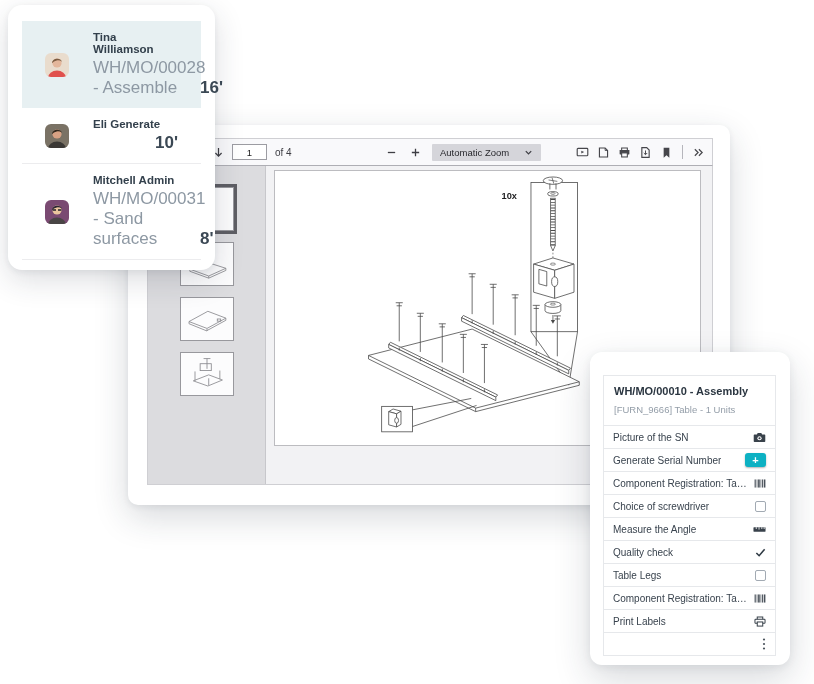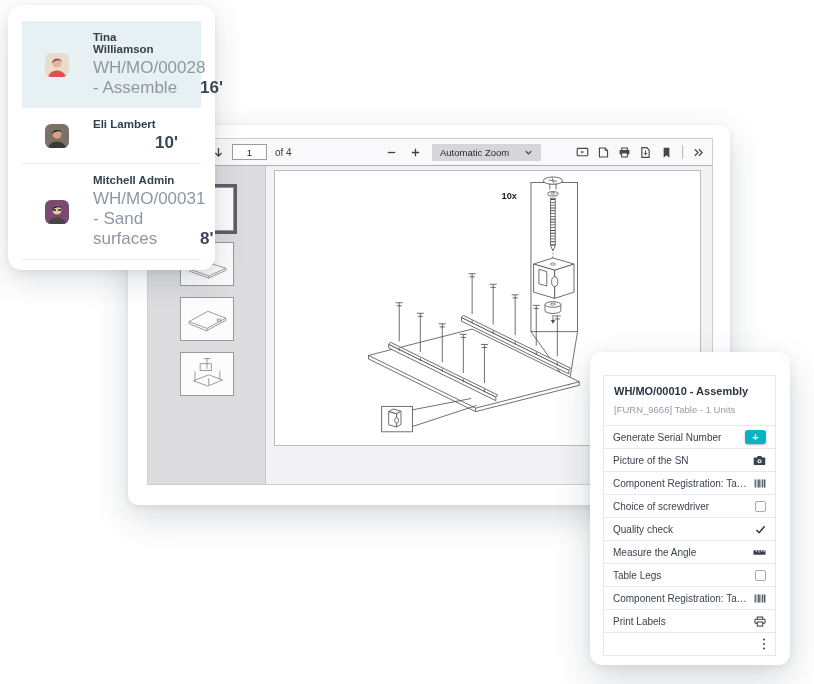--- a/index.html
+++ b/index.html
@@ -331,21 +331,21 @@
         <div class="avatar">
           <svg viewBox="0 0 24 24">
     <rect width="24" height="24" fill="#7a7265"></rect>
     <path d="M3 25 a9 7.5 0 0 1 18 0 z" fill="#3b3835"></path>
     <circle cx="12" cy="10" r="4.6" fill="#d8a184"></circle>
     <path d="M6.9 10.2 a5.3 4.9 0 0 1 10.2 -1.4 a7.4 7.4 0 0 0 -10.2 1.4" fill="#32291f"></path>
 
   </svg>
         </div>
      <div class="w-body">
-       <div class="w-name">Eli Lambert</div>
+       <div class="w-name">Eli Generate</div>
        <div class="order-line">
             <span class="order-dur">10'</span>
           </div>
      </div>
       </div>
       <div class="worker-row bordered">
         <div class="avatar">
           <svg viewBox="0 0 24 24">
     <rect width="24" height="24" fill="#7a4a72"></rect>
     <path d="M3 25 a9 7.5 0 0 1 18 0 z" fill="#494545"></path>
@@ -366,33 +366,33 @@
 </aside>
 
 <aside class="card steps-card">
   <div class="steps-list">
     <div class="steps-header">
       <div class="wo-title">WH/MO/00010 - Assembly</div>
       <div class="wo-sub">[FURN_9666] Table - 1 Units</div>
     </div>
     <div>
         <div class="step-row">
-          <span class="step-label">Generate Serial Number</span>
-     <span class="step-icon">
-            <span class="plus-btn">+</span>
-          </span>
-        </div>
-        <div class="step-row">
           <span class="step-label">Picture of the SN</span>
      <span class="step-icon">
             <svg width="13" height="11" viewBox="0 0 14 12">
               <path d="M5 1.2 h4 l0.8 1.6 h2.7 a0.8 0.8 0 0 1 0.8 0.8 v6.6 a0.8 0.8 0 0 1 -0.8 0.8 h-11 a0.8 0.8 0 0 1 -0.8 -0.8 v-6.6 a0.8 0.8 0 0 1 0.8 -0.8 h2.7 z" fill="#39424b"></path>
               <circle cx="7" cy="6.8" r="2.3" fill="#fff"></circle>
               <circle cx="7" cy="6.8" r="1.2" fill="#39424b"></circle>
             </svg>
+          </span>
+        </div>
+        <div class="step-row">
+          <span class="step-label">Generate Serial Number</span>
+     <span class="step-icon">
+            <span class="plus-btn">+</span>
           </span>
         </div>
         <div class="step-row">
           <span class="step-label">Component Registration: Table Head</span>
      <span class="step-icon">
             <svg width="12" height="9" viewBox="0 0 13 10">
               <g fill="#4a525b">
                 <rect x="0.5" y="0.5" width="1.3" height="9"></rect>
                 <rect x="2.8" y="0.5" width="0.8" height="9"></rect>
                 <rect x="4.4" y="0.5" width="1.8" height="9"></rect>
@@ -403,33 +403,33 @@
             </svg>
           </span>
         </div>
         <div class="step-row">
           <span class="step-label">Choice of screwdriver</span>
      <span class="step-icon">
             <span class="checkbox"></span>
           </span>
         </div>
         <div class="step-row">
-          <span class="step-label">Quality check</span>
-     <span class="step-icon">
-            <svg width="11" height="11" viewBox="0 0 12 12">
-              <path d="M1.5 6.5 L4.5 9.5 L10.5 2.5" stroke="#2f3a44" stroke-width="1.7" fill="none"></path>
-            </svg>
-          </span>
-        </div>
-        <div class="step-row">
           <span class="step-label">Measure the Angle</span>
      <span class="step-icon">
             <svg width="13" height="7" viewBox="0 0 14 7">
               <rect x="0.5" y="1" width="13" height="5" rx="0.5" fill="#39424b"></rect>
               <path d="M3.5 1 v2 M6.5 1 v2.6 M9.5 1 v2 M12 1 v2" stroke="#fff" stroke-width="0.9"></path>
+            </svg>
+          </span>
+        </div>
+        <div class="step-row">
+          <span class="step-label">Quality check</span>
+     <span class="step-icon">
+            <svg width="11" height="11" viewBox="0 0 12 12">
+              <path d="M1.5 6.5 L4.5 9.5 L10.5 2.5" stroke="#2f3a44" stroke-width="1.7" fill="none"></path>
             </svg>
           </span>
         </div>
         <div class="step-row">
           <span class="step-label">Table Legs</span>
      <span class="step-icon">
             <span class="checkbox"></span>
           </span>
         </div>
         <div class="step-row">

